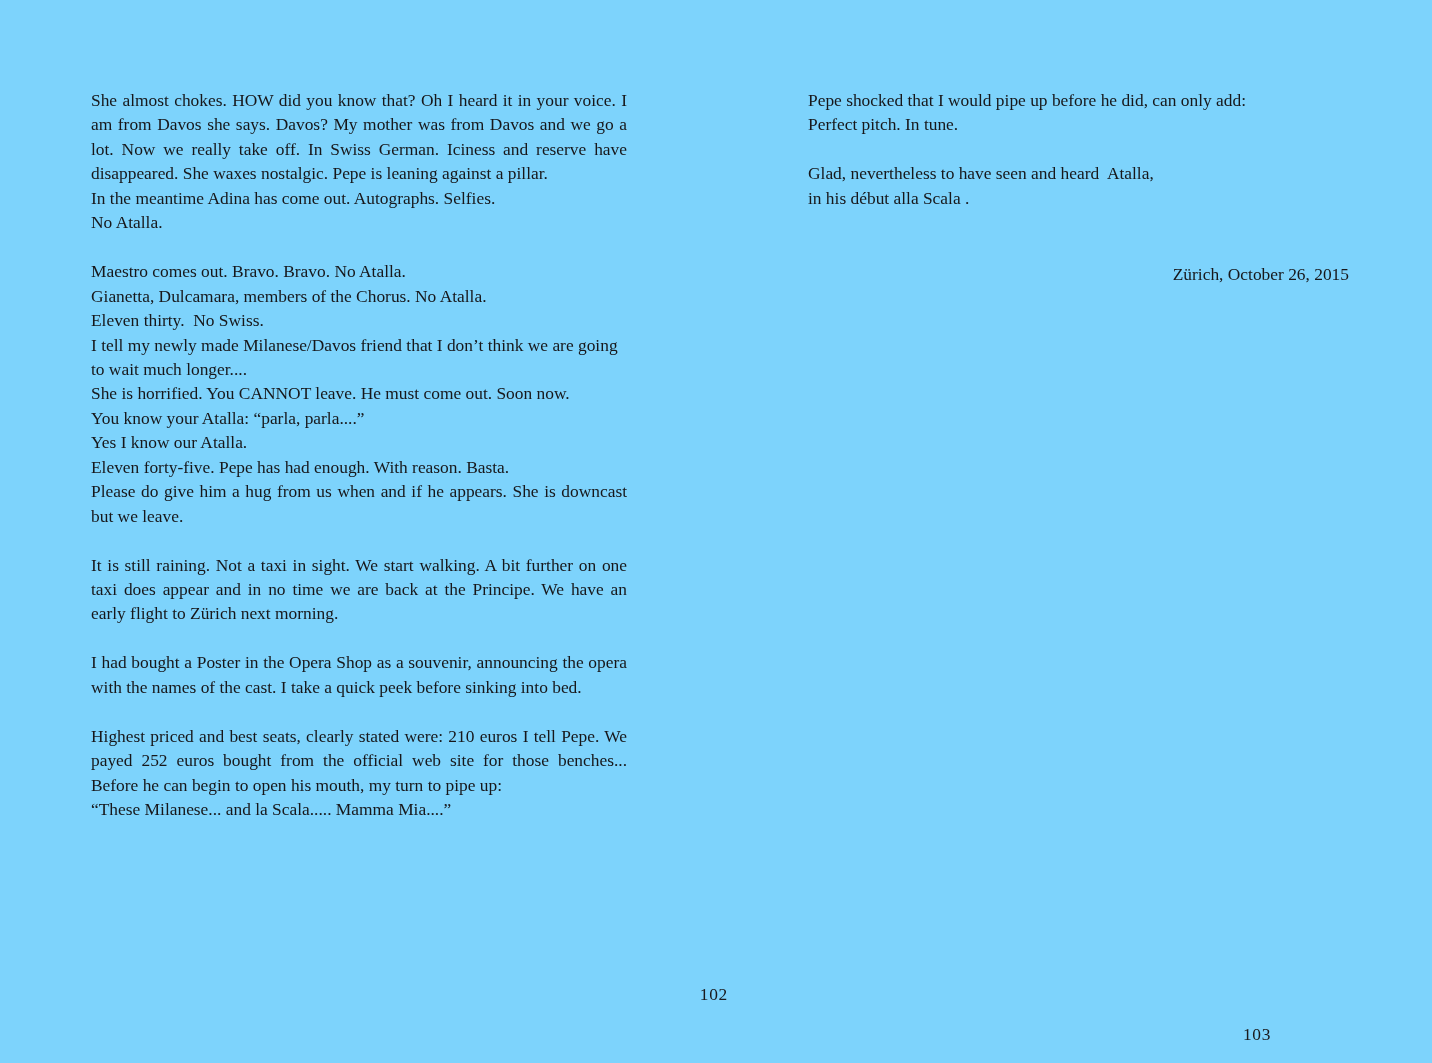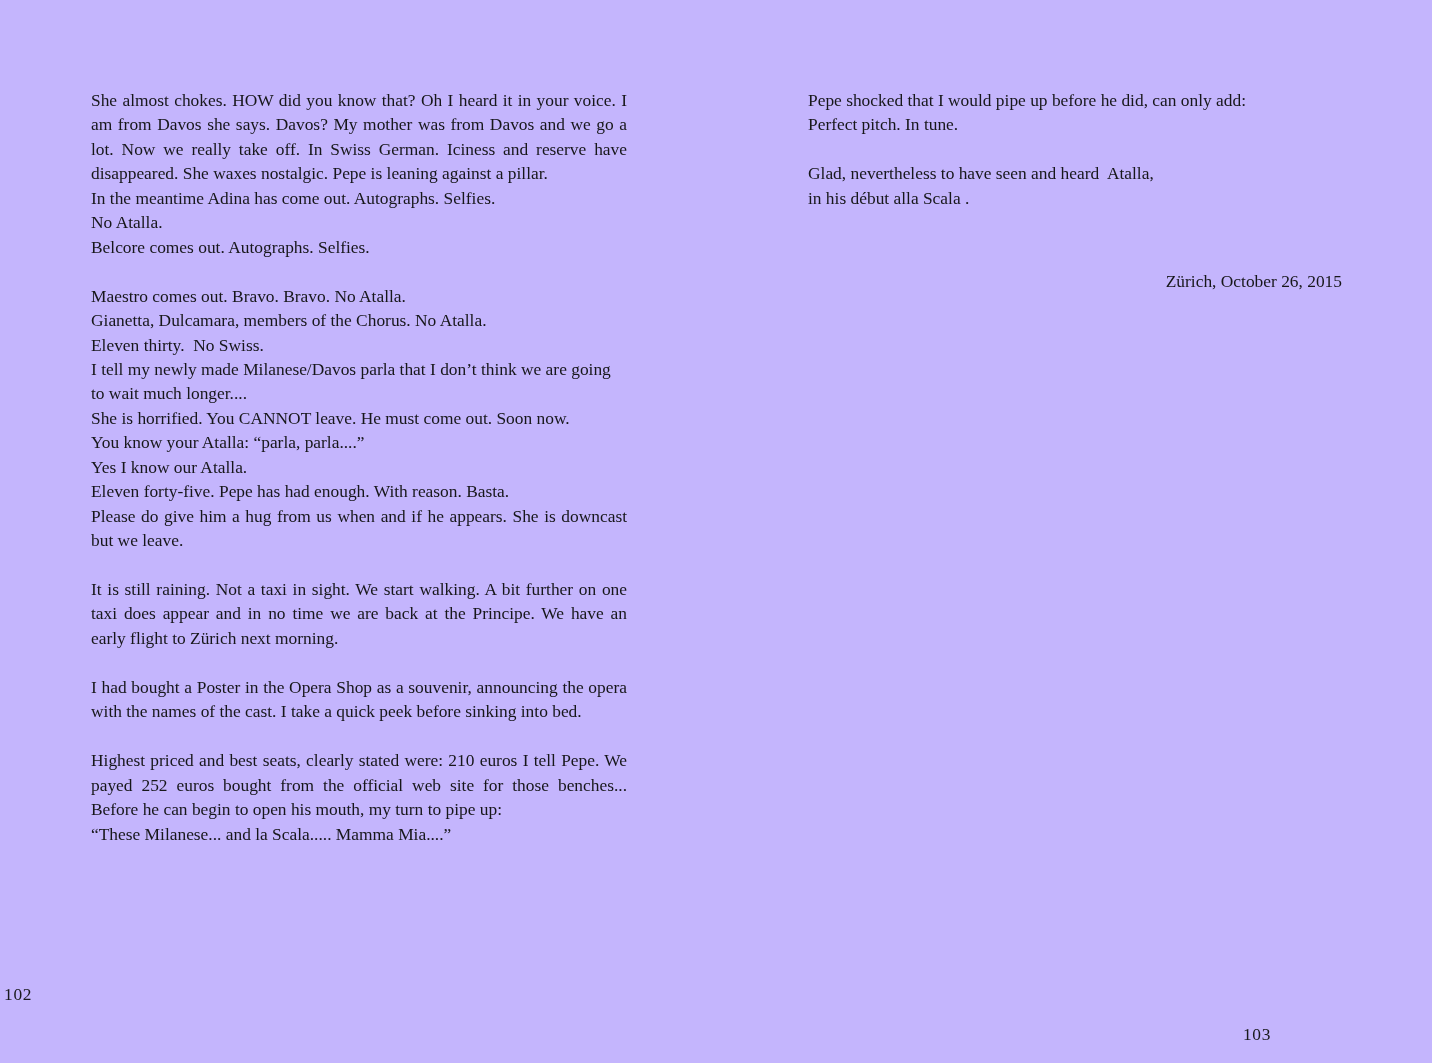--- a/index.html
+++ b/index.html
@@ -14,21 +14,21 @@
     position: relative;
     overflow: hidden;
     font-family: "Liberation Serif", "DejaVu Serif", serif;
     color: #17171a;
     -webkit-font-smoothing: antialiased;
   }
 
   .spread {
     position: absolute;
     inset: 0;
-    background: #c4b5fd;
+    background: #7dd3fc;
   }
 
   
   .page {
     position: absolute;
     top: 0;
     height: 1063px;
   }
   .page-left  { left: 0;   width: 716px; }
   .page-right { left: 716px; width: 716px; }
@@ -52,59 +52,58 @@
   }
   
   .para.ragged { text-align: left; }
 
   .para + .para { margin-top: 0; }
 
   .gap { height: 24.45px; }
   .gap-small { height: 22px; }
 
   .dateline {
-    margin: 12px;
+    margin: 5px;
     text-align: right;
     white-space: pre;
   }
 
   
   .folio {
     position: absolute;
     font-size: 17.4px;
     letter-spacing: 0.7px;
     color: #1a1a1d;
     font-variant-numeric: oldstyle-nums;
   }
-  .folio-left  { left: 12px; top: 984px; width: 716px; text-align: left; text-indent: -8px; }
+  .folio-left  { left: 12px; top: 984px; width: 716px; text-align: right; text-indent: -8px; }
   .folio-right { left: 0; top: 1024px; width: 716px; text-align: center; text-indent: 366px; }
 
   .nowrap { white-space: pre; }
 </style>
 </head>
 <body>
 
 <div class="spread">
 
   <div class="page page-left">
 
     <div class="column column-left">
 
       <p class="para">She almost chokes. HOW did you know that?  Oh I heard it in your voice. I am from Davos she says. Davos?  My mother was from Davos and we go a lot. Now we really take off. In Swiss German. Iciness and reserve have disappeared. She waxes nostalgic. Pepe is leaning against a pillar.</p>
 
       <p class="para ragged">In the meantime Adina has come out. Autographs. Selfies.</p>
       <p class="para ragged">No Atalla.</p>
-      <p class="para ragged">Belcore comes out. Autographs. Selfies.</p>
 
       <div class="gap"></div>
 
       <p class="para ragged">Maestro comes out. Bravo. Bravo. No Atalla.</p>
       <p class="para ragged">Gianetta, Dulcamara, members of the Chorus. No Atalla.</p>
       <p class="para ragged nowrap">Eleven thirty.  No Swiss.</p>
-      <p class="para ragged">I tell my newly made Milanese/Davos parla that I don’t think we are going to wait much longer....</p>
+      <p class="para ragged">I tell my newly made Milanese/Davos friend that I don’t think we are going to wait much longer....</p>
       <p class="para ragged">She is horrified. You CANNOT leave. He must come out. Soon now.</p>
       <p class="para ragged">You know your Atalla: “parla, parla....”</p>
       <p class="para ragged">Yes I know our Atalla.</p>
       <p class="para ragged">Eleven forty-five. Pepe has had enough. With reason. Basta.</p>
       <p class="para">Please do give him a hug from us when and if he appears. She is downcast but we leave.</p>
 
       <div class="gap"></div>
 
       <p class="para">It is still raining. Not a taxi in sight. We start walking. A bit further on one taxi does appear and in no time we are back at the Principe. We have an early flight to Zürich next morning.</p>
 

